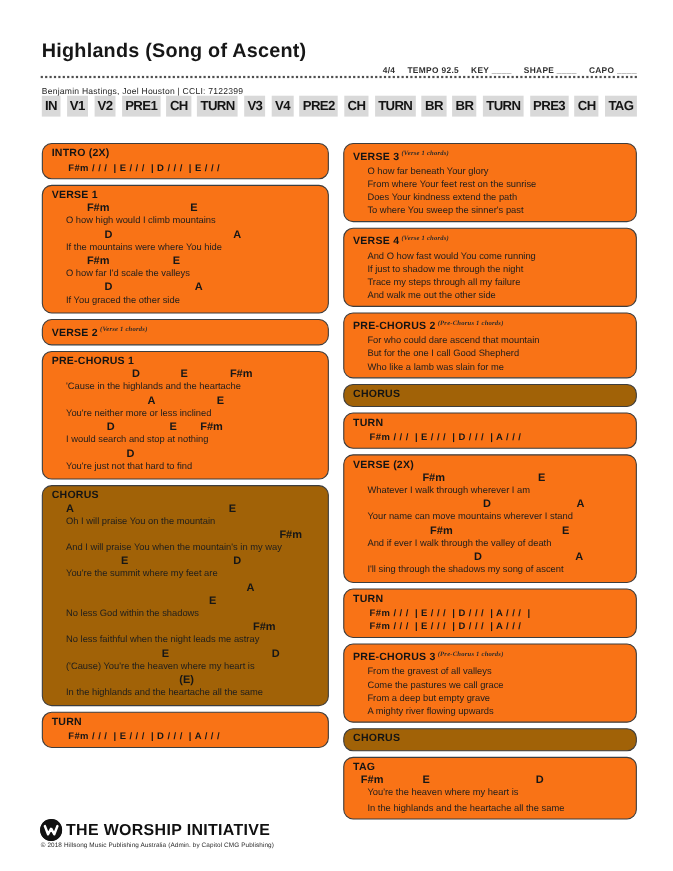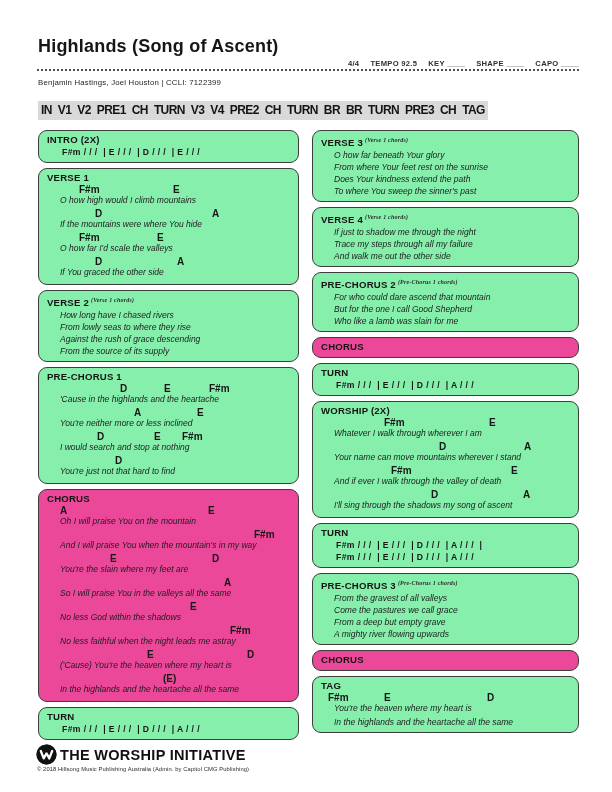--- a/index.html
+++ b/index.html
@@ -10,45 +10,45 @@
   .page{position:absolute;inset:0;}
 
   
   .song-title{position:absolute;left:38px;top:36px;font-size:18px;font-weight:bold;letter-spacing:.2px;color:#161616;}
   .header-meta{position:absolute;right:33px;top:59px;font-size:7.6px;font-weight:bold;color:#2e2e2e;letter-spacing:.3px;white-space:nowrap;}
   .header-meta span{margin-left:11px;}
   .dotted-rule{position:absolute;left:37px;right:33px;top:69px;border-top:2px dotted #4f4f4f;}
   .byline{position:absolute;left:38px;top:78px;font-size:7.8px;color:#242424;letter-spacing:.2px;text-align:right;}
 
   
-  .nav-tags{position:absolute;left:38px;right:33px;top:101px;display:flex;justify-content:flex-start;align-items:center;}
+  .nav-tags{position:absolute;left:38px;right:33px;top:87px;display:flex;justify-content:space-between;align-items:center;}
   .nav-tag{
     background:#d9d9d9;color:#141414;font-weight:bold;font-size:12px;
     letter-spacing:-.6px;padding:3px 3px;line-height:13px;white-space:nowrap;
   }
 
   
   .col{position:absolute;top:130px;}
   .col-left{left:38px;width:261px;}
   .col-right{left:312px;width:267px;}
 
   
   .section{
-    border:1.5px solid #3d3d3d;border-radius:9px;background:#86efac;
+    border:1.5px solid #3d3d3d;border-radius:9px;background:#f97316;
     padding:3px 8px 4px 8px;margin-bottom:5px;
   }
-  .section.shaded{background:#ec4899;}
+  .section.shaded{background:#a16207;}
   .section-title{font-size:9.6px;font-weight:bold;color:#141414;letter-spacing:.2px;line-height:12px;}
   .section-note{font-size:6px;font-weight:bold;font-style:italic;font-family:"Liberation Serif",serif;vertical-align:4px;margin-left:2px;color:#2b2b2b;}
 
   .lines{padding-left:13px;}
   .pair{margin-bottom:2px;}
   .chord-row{position:relative;height:10px;}
   .chord{position:absolute;top:0;font-size:10px;font-weight:bold;color:#161616;white-space:pre;}
-  .lyric{font-size:8.5px;line-height:12px;color:#1d1d1d;white-space:pre;font-style:italic;}
+  .lyric{font-size:8.5px;line-height:12px;color:#1d1d1d;white-space:pre;}
   .chords-line{font-size:8.6px;font-weight:bold;line-height:12px;color:#161616;white-space:pre;padding-left:2px;letter-spacing:.4px;}
 
   
   .footer{position:absolute;left:36px;top:744px;}
   .brand-row{display:flex;align-items:center;}
   .brand-logo{width:21px;height:21px;flex:0 0 auto;}
   .brand-name{font-size:14.5px;font-weight:bold;letter-spacing:.3px;color:#101010;margin-left:3px;}
   .copyright{font-size:5.8px;color:#2a2a2a;margin-top:1px;margin-left:1px;letter-spacing:.1px;}
 </style>
 </head>
@@ -119,26 +119,20 @@
             <div class="chord-row">
               <span class="chord" style="left: 35px;">D</span>
               <span class="chord" style="left: 117px;">A</span>
             </div>
             <div class="lyric">If You graced the other side</div>
           </div>
         </div>
       </div>
       <div class="section">
         <div class="section-title">VERSE 2<span class="section-note">(Verse 1 chords)</span></div>
-        <div class="lines">
-          <div class="lyric">How long have I chased rivers</div>
-          <div class="lyric">From lowly seas to where they rise</div>
-          <div class="lyric">Against the rush of grace descending</div>
-          <div class="lyric">From the source of its supply</div>
-        </div>
       </div>
       <div class="section">
         <div class="section-title">PRE-CHORUS 1</div>
         <div class="lines">
           <div class="pair">
             <div class="chord-row">
               <span class="chord" style="left: 60px;">D</span>
               <span class="chord" style="left: 104px;">E</span>
               <span class="chord" style="left: 149px;">F#m</span>
             </div>
@@ -181,27 +175,26 @@
             <div class="chord-row">
               <span class="chord" style="left: 194px;">F#m</span>
             </div>
             <div class="lyric">And I will praise You when the mountain's in my way</div>
           </div>
           <div class="pair">
             <div class="chord-row">
               <span class="chord" style="left: 50px;">E</span>
               <span class="chord" style="left: 152px;">D</span>
             </div>
-            <div class="lyric">You're the slain where my feet are</div>
+            <div class="lyric">You're the summit where my feet are</div>
           </div>
           <div class="pair">
             <div class="chord-row">
               <span class="chord" style="left: 164px;">A</span>
             </div>
-            <div class="lyric">So I will praise You in the valleys all the same</div>
           </div>
           <div class="pair">
             <div class="chord-row">
               <span class="chord" style="left: 130px;">E</span>
             </div>
             <div class="lyric">No less God within the shadows</div>
           </div>
           <div class="pair">
             <div class="chord-row">
               <span class="chord" style="left: 170px;">F#m</span>
@@ -236,20 +229,21 @@
         <div class="lines">
           <div class="lyric">O how far beneath Your glory</div>
           <div class="lyric">From where Your feet rest on the sunrise</div>
           <div class="lyric">Does Your kindness extend the path</div>
           <div class="lyric">To where You sweep the sinner's past</div>
         </div>
       </div>
       <div class="section">
         <div class="section-title">VERSE 4<span class="section-note">(Verse 1 chords)</span></div>
         <div class="lines">
+          <div class="lyric">And O how fast would You come running</div>
           <div class="lyric">If just to shadow me through the night</div>
           <div class="lyric">Trace my steps through all my failure</div>
           <div class="lyric">And walk me out the other side</div>
         </div>
       </div>
       <div class="section">
         <div class="section-title">PRE-CHORUS 2<span class="section-note">(Pre-Chorus 1 chords)</span></div>
         <div class="lines">
           <div class="lyric">For who could dare ascend that mountain</div>
           <div class="lyric">But for the one I call Good Shepherd</div>
@@ -259,21 +253,21 @@
       <div class="section shaded">
         <div class="section-title">CHORUS</div>
       </div>
       <div class="section">
         <div class="section-title">TURN</div>
         <div class="lines">
           <div class="chords-line">F#m / / /  | E / / /  | D / / /  | A / / /</div>
         </div>
       </div>
       <div class="section">
-        <div class="section-title">WORSHIP (2X)</div>
+        <div class="section-title">VERSE (2X)</div>
         <div class="lines">
           <div class="pair">
             <div class="chord-row">
               <span class="chord" style="left: 50px;">F#m</span>
               <span class="chord" style="left: 155px;">E</span>
             </div>
             <div class="lyric">Whatever I walk through wherever I am</div>
           </div>
           <div class="pair">
             <div class="chord-row">

